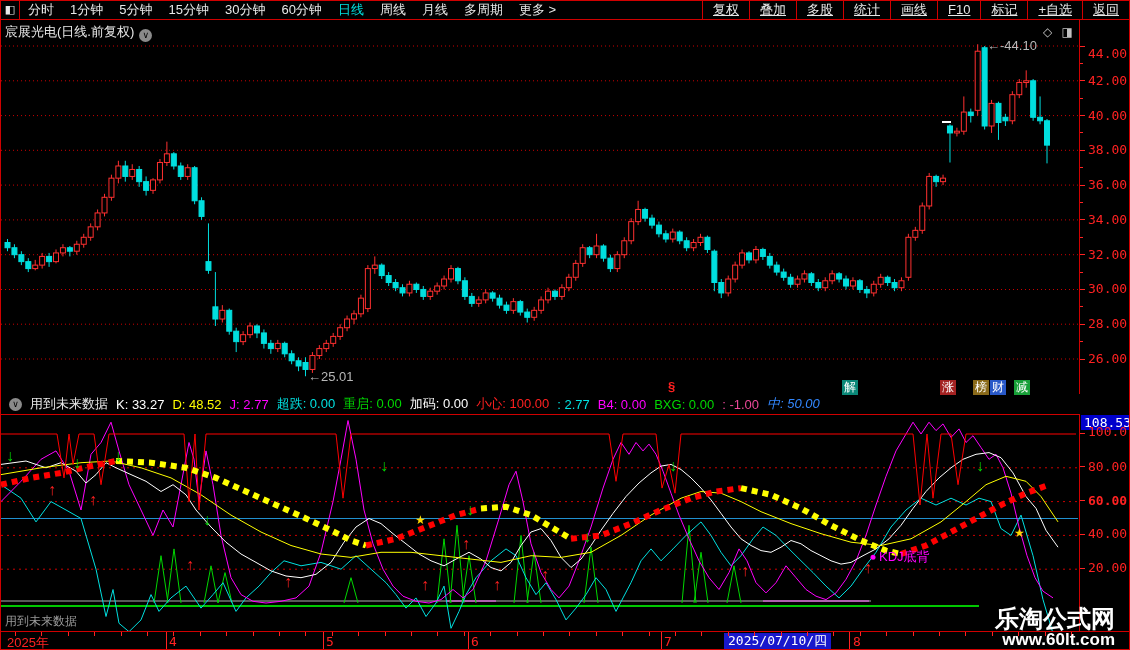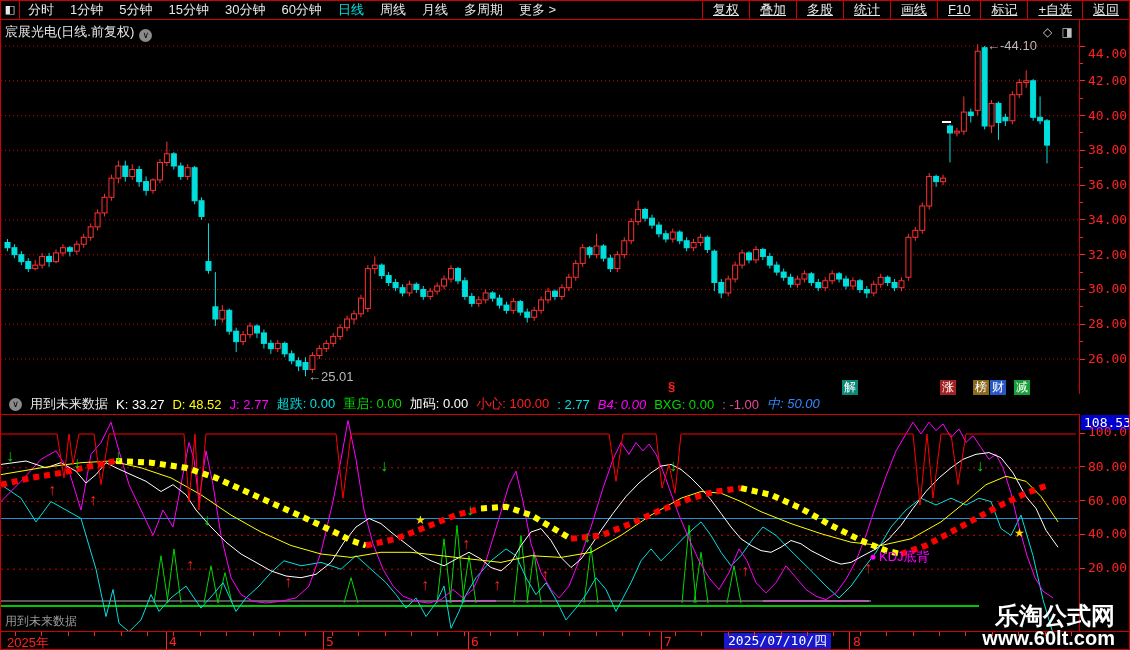--- a/index.html
+++ b/index.html
@@ -51,21 +51,21 @@
                border-top:1px solid #d00000; }
   .t-label { position:absolute; top:2px; color:#ff2222; font-size:13px;
              font-family:"DejaVu Sans Mono",monospace; }
   #t-year { position:absolute; top:2px; left:6px; color:#ff2222; font-size:13px; }
   #t-date { position:absolute; top:1px; background:#1818cc; color:#fff; font-size:13px;
             padding:0 4px; line-height:16px; font-family:"DejaVu Sans Mono",monospace; }
   .t-tick { position:absolute; top:0; width:1px; background:#ff2222; }
   #watermark { position:absolute; right:14px; bottom:0px; text-align:right;
                color:#fff; z-index:9; line-height:1.05; }
   #watermark .w1 { font-size:24px; font-weight:bold; }
-  #watermark .w2 { font-size:20px; font-weight:bold; }
+  #watermark .w2 { font-size:17px; font-weight:bold; }
 </style>
 </head>
 <body>
 
 <div id="screen">
   <div id="toolbar">
     <div id="tb-icon">◧</div>
     <div id="tb-left" style="display: flex;">
         <div class="tb-item">分时</div>
         <div class="tb-item">1分钟</div>
@@ -464,21 +464,21 @@
     <span class="chev-circle">∨</span>
     <span style="color:#e8e8e8">用到未来数据</span>
   <span class="fld" style="color: rgb(255, 255, 255);">K: 33.27</span>
       <span class="fld" style="color: rgb(255, 255, 0);">D: 48.52</span>
       <span class="fld" style="color: rgb(255, 0, 255);">J: 2.77</span>
       <span class="fld" style="color: rgb(0, 224, 224);">超跌: 0.00</span>
       <span class="fld" style="color: rgb(0, 216, 0); text-align: right;">重启: 0.00</span>
       <span class="fld" style="color: rgb(255, 255, 255);">加码: 0.00</span>
       <span class="fld" style="color: rgb(255, 32, 32);">小心: 100.00</span>
       <span class="fld" style="color: rgb(0, 224, 224);">: 2.77</span>
-      <span class="fld" style="color: rgb(255, 0, 255); font-style: italic;">B4: 0.00</span>
+      <span class="fld" style="color: rgb(255, 0, 255);">B4: 0.00</span>
       <span class="fld" style="color: rgb(0, 216, 0);">BXG: 0.00</span>
       <span class="fld" style="color: #ec4899;">: -1.00</span>
       <span class="fld" style="color: rgb(51, 136, 255); font-style: italic;">中: 50.00</span>
     </div>
   <div id="ind-region">
     <svg id="ind-svg" width="1078" height="217">
         <line x1="0" y1="52.80000000000001" x2="1077" y2="52.80000000000001" stroke="#cc0000" stroke-dasharray="2,4" stroke-width="1"></line>
         <line x1="0" y1="86.60000000000001" x2="1077" y2="86.60000000000001" stroke="#cc0000" stroke-dasharray="2,4" stroke-width="1"></line>
         <line x1="0" y1="120.4" x2="1077" y2="120.4" stroke="#cc0000" stroke-dasharray="2,4" stroke-width="1"></line>
         <line x1="0" y1="154.2" x2="1077" y2="154.2" stroke="#cc0000" stroke-dasharray="2,4" stroke-width="1"></line>
@@ -538,21 +538,21 @@
         <text x="878" y="146.37" fill="#ff00ff" font-size="13">KDJ底背</text>
       </svg>
   </div>
   <div id="ind-axis">
     <span id="ind-max">108.53</span>
   <div class="axis-tick" style="top: 18.5px; width: 5px;"></div>
       <span class="axis-label" style="top: 10px;">100.0</span>
       <div class="axis-tick" style="top: 52.3px; width: 5px;"></div>
       <span class="axis-label" style="top: 44.8px;">80.00</span>
       <div class="axis-tick" style="top: 86.1px; width: 5px;"></div>
-      <span class="axis-label" style="top: 78.6px;">60.00</span>
+      <span class="axis-label" style="top: 78.6px; font-weight: bold;">60.00</span>
       <div class="axis-tick" style="top: 119.9px; width: 5px;"></div>
       <span class="axis-label" style="top: 112.4px;">40.00</span>
       <div class="axis-tick" style="top: 153.7px; width: 5px;"></div>
       <span class="axis-label" style="top: 146.2px;">20.00</span>
     </div>
 
   <div id="warn">用到未来数据</div>
 
   <div id="time-axis">
     <span id="t-year">2025年</span>

